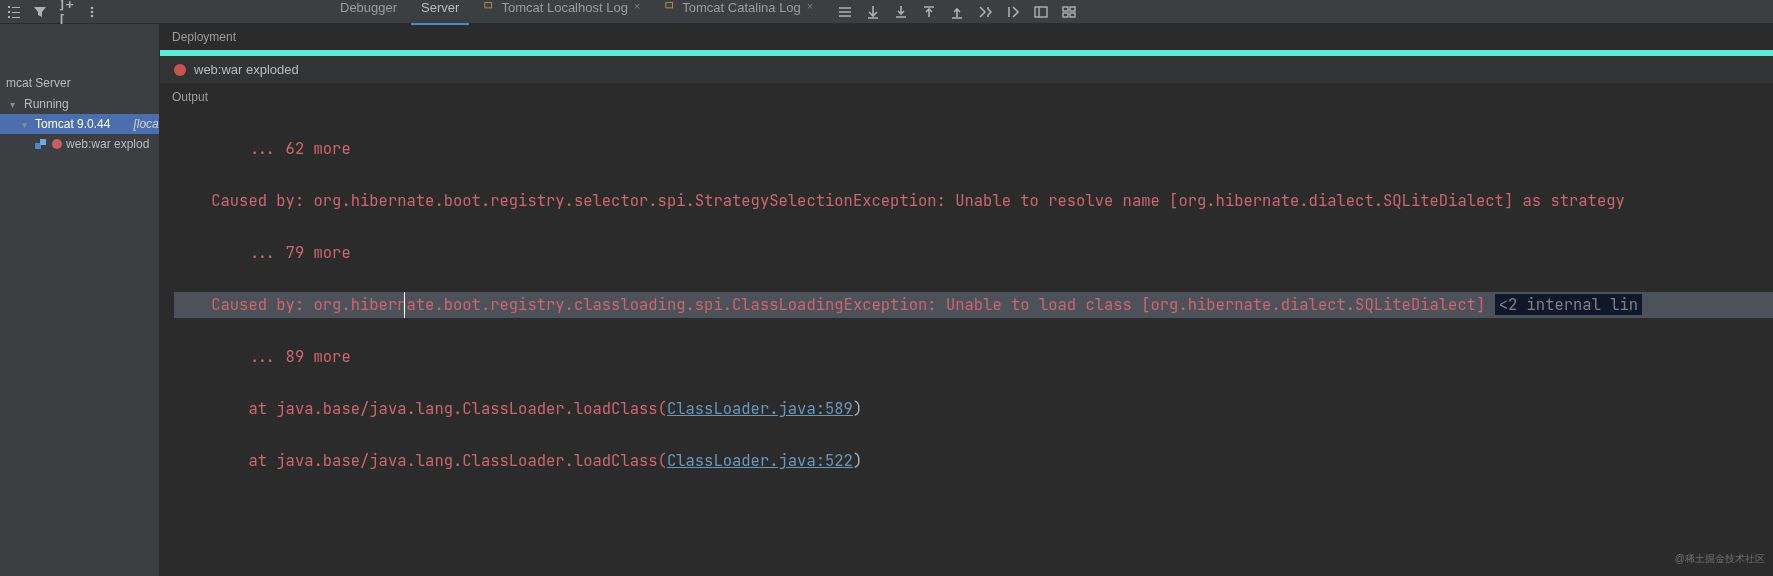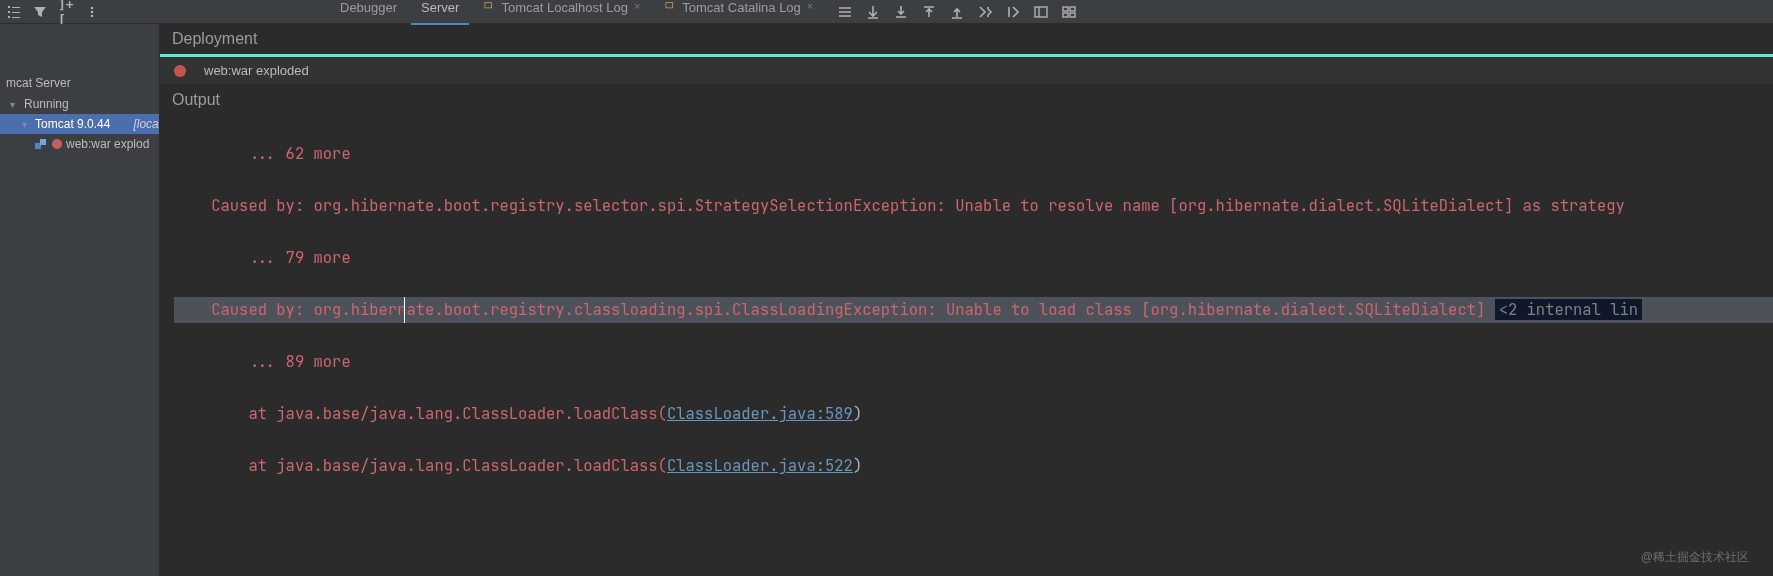--- a/index.html
+++ b/index.html
@@ -105,29 +105,29 @@
   .content {
     flex: 1;
     background: #2b2b2b;
     display: flex;
     flex-direction: column;
     min-width: 0;
   }
   .section-header {
     padding: 6px 12px;
     color: #9c9c9c;
-    font-size: 16px;
+    font-size: 12px;
   }
   .deployment-row {
     display: flex;
     align-items: center;
-    gap: 18px;
+    gap: 8px;
     padding: 6px 14px 6px 14px;
     background: #313335;
-    border-top: 3px solid #5eead4;
+    border-top: 6px solid #5eead4;
     border-bottom: 1px solid #2b2b2b;
   }
   .deployment-row .status-ball {
     width: 12px; height: 12px; border-radius: 50%;
     background: #c75450;
   }
   .deployment-row .artifact-label { color: #bbbbbb; }
 
   .output-area {
     flex: 1;
@@ -164,24 +164,24 @@
   .log-at { color: #cc666e; }
   .log-more { color: #cc666e; }
   .log-internal {
     background: #0f172a;
     color: #808080;
     padding: 0 4px;
   }
 
   .watermark {
     position: absolute;
-    right: 24px;
+    right: 8px;
     bottom: 10px;
     color: #6f6f6f;
-    font-size: 12px;
+    font-size: 10px;
     pointer-events: none;
   }
 
   svg { display: block; }
 </style>
 </head>
 <body>
 
 <div class="top-toolbar">
   <div class="toolbar-icon">

